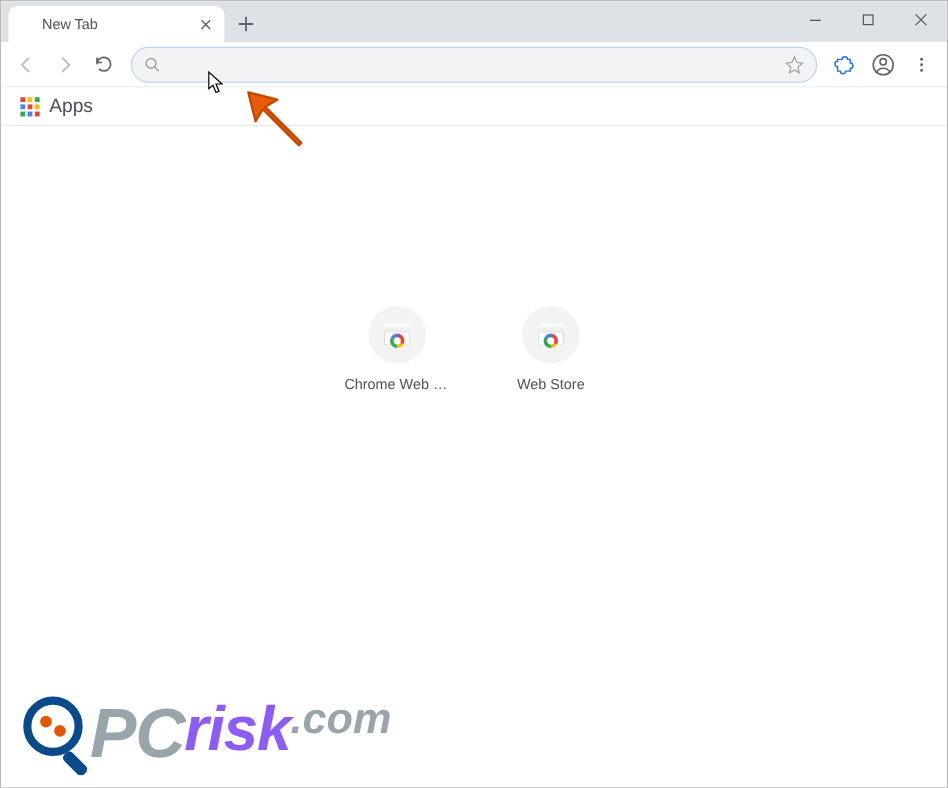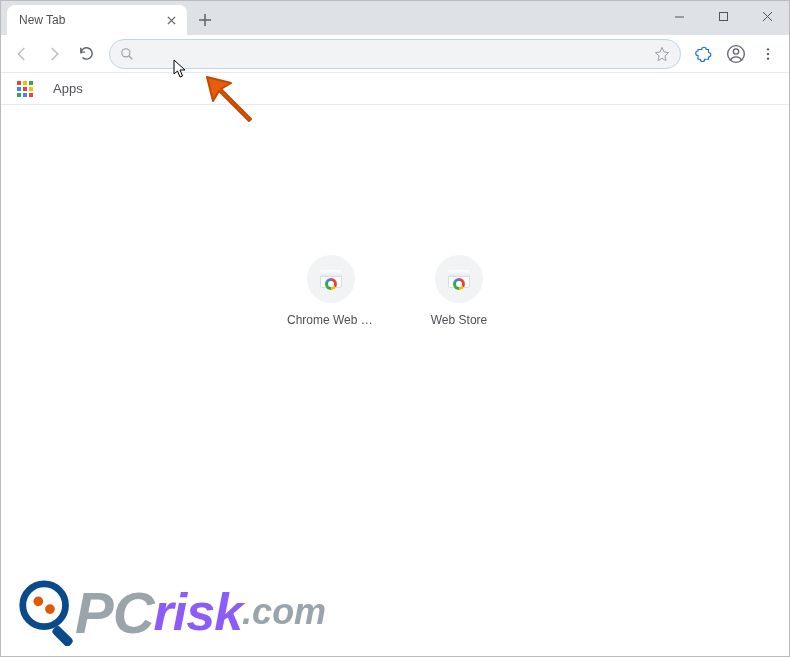--- a/index.html
+++ b/index.html
@@ -18,21 +18,21 @@
       display: flex;
       align-items: flex-end;
       position: relative;
     }
     .tab {
       height: 30px;
       background: #fff;
       border-radius: 8px 8px 0 0;
       display: flex;
       align-items: center;
-      padding: 0 8px 0 12px;
+      padding: 0 8px 0 28px;
       margin-left: 6px;
       min-width: 180px;
       font-size: 12px;
       color: #4d5156;
       position: relative;
     }
     .tab-title { flex: 1; }
     .tab-close {
       width: 16px; height: 16px;
       display: flex; align-items: center; justify-content: center;
@@ -107,23 +107,23 @@
     .bookmarks-bar {
       height: 32px;
       background: #fff;
       border-bottom: 1px solid #e8eaed;
       display: flex;
       align-items: center;
       padding: 0 8px;
     }
     .apps-link {
       display: flex; align-items: center;
-      font-size: 13px; color: #4d5156;
+      font-size: 16px; color: #4d5156;
       padding: 4px 8px; border-radius: 4px;
-      cursor: pointer; gap: 20px;
+      cursor: pointer; gap: 8px;
     }
     .apps-grid {
       display: grid;
       grid-template-columns: repeat(3, 4px);
       grid-template-rows: repeat(3, 4px);
       gap: 2px;
     }
     .apps-grid span:nth-child(1){background:#ea4335;}
     .apps-grid span:nth-child(2){background:#fbbc05;}
     .apps-grid span:nth-child(3){background:#34a853;}
@@ -170,21 +170,21 @@
     }
     .cursor-arrow {
       position: absolute;
       left: 172px; top: 58px;
       z-index: 6;
       color: #000;
     }
     .watermark {
       position: absolute;
       left: 14px; bottom: 10px;
-      display: flex; align-items: center;
+      display: flex; 
       font-family: Arial, sans-serif;
     }
     .wm-glass {
       width: 68px; height: 68px;
       position: relative;
       margin-right: -8px;
     }
     .wm-text {
       font-size: 58px;
       font-style: italic;

